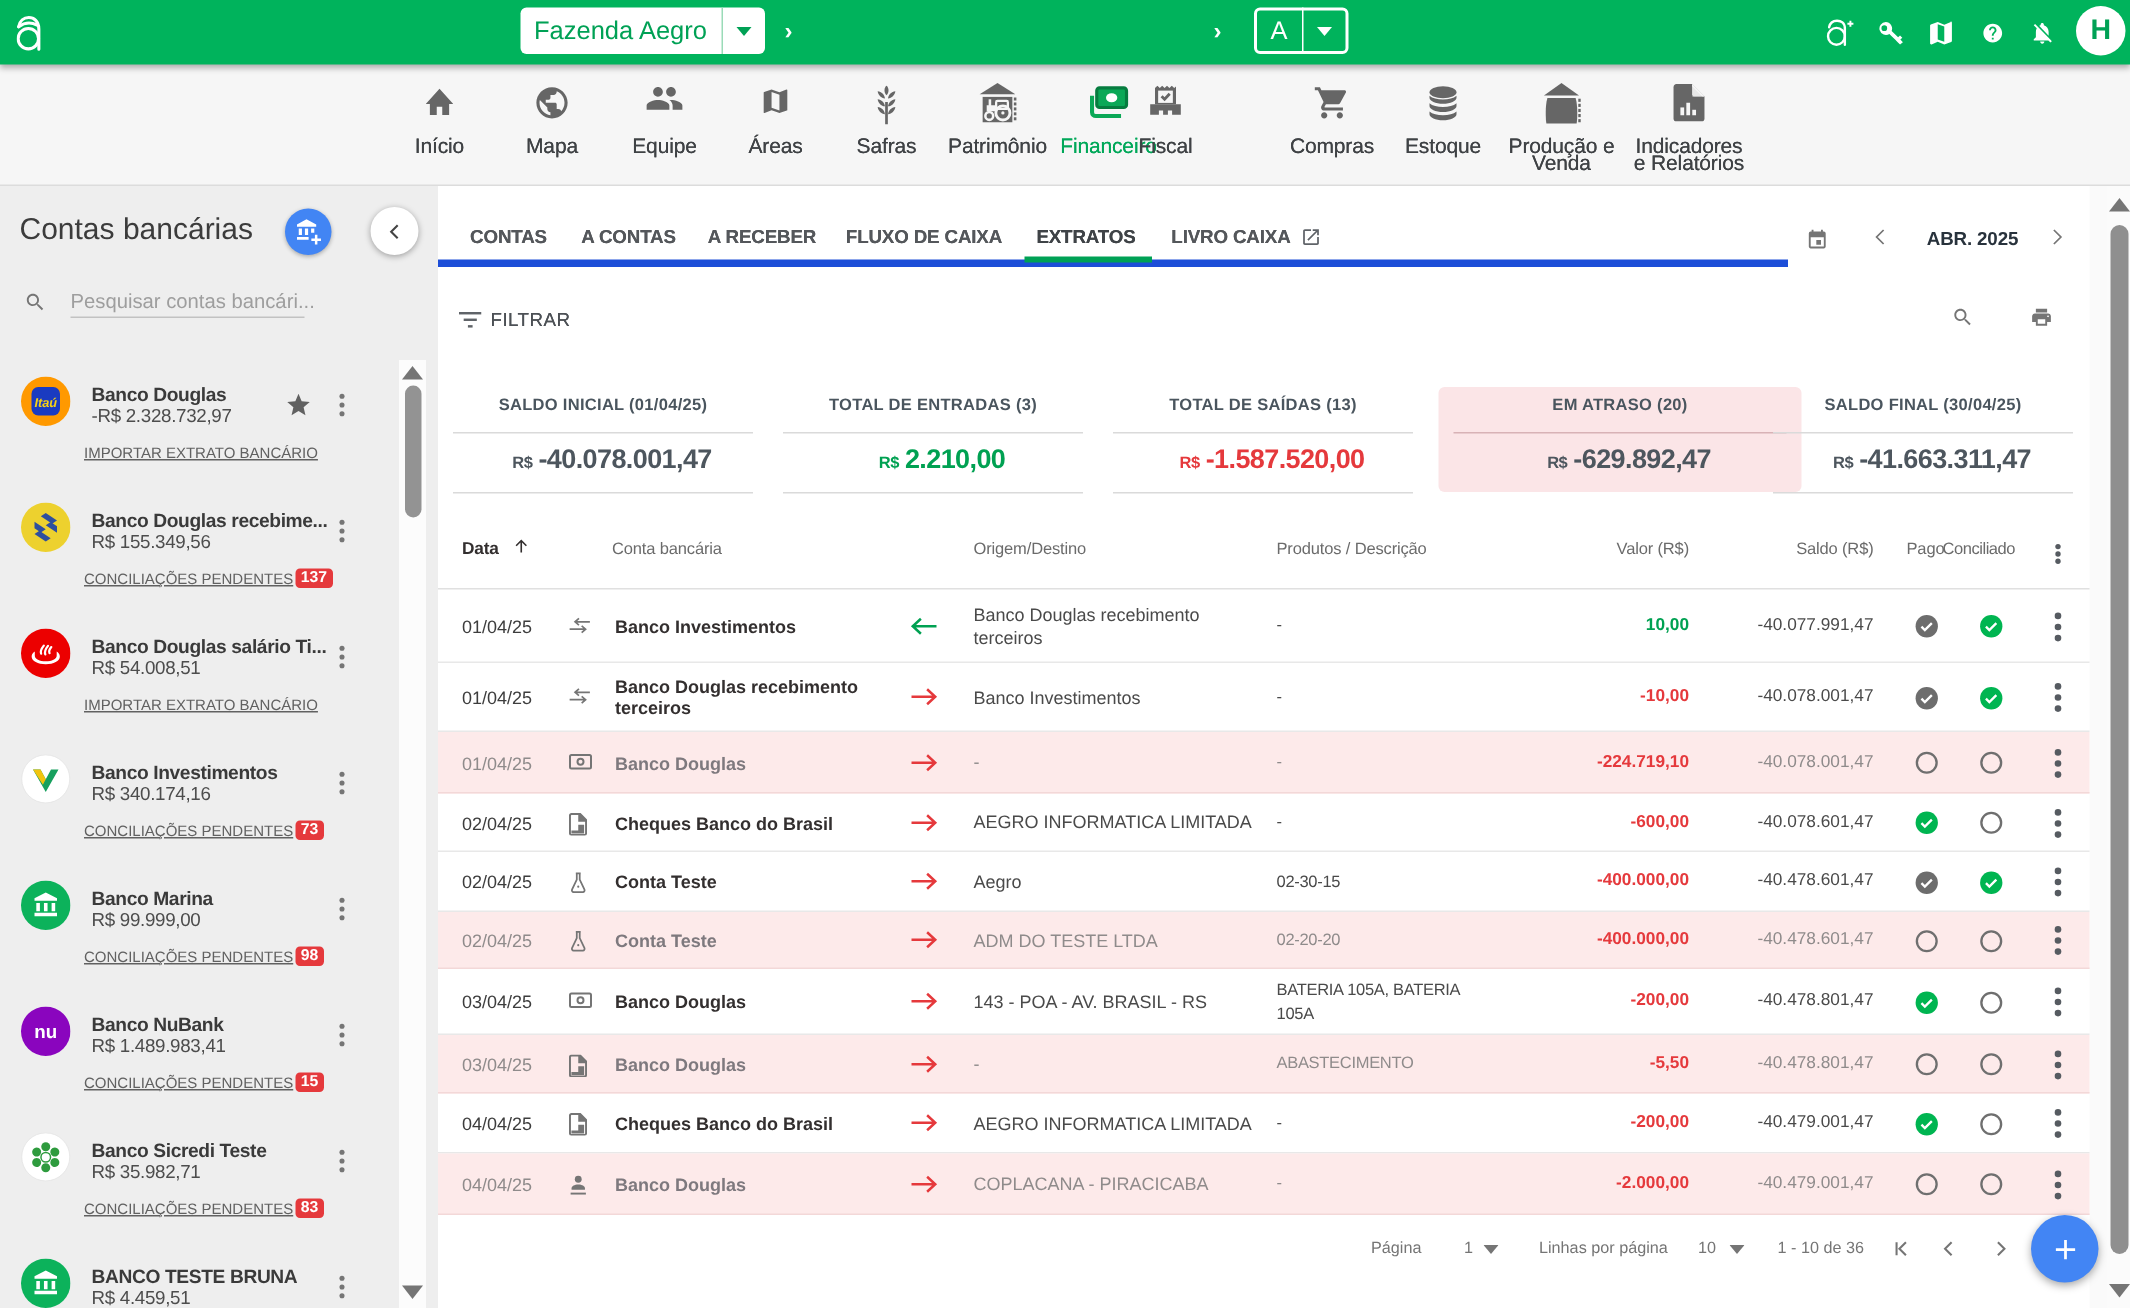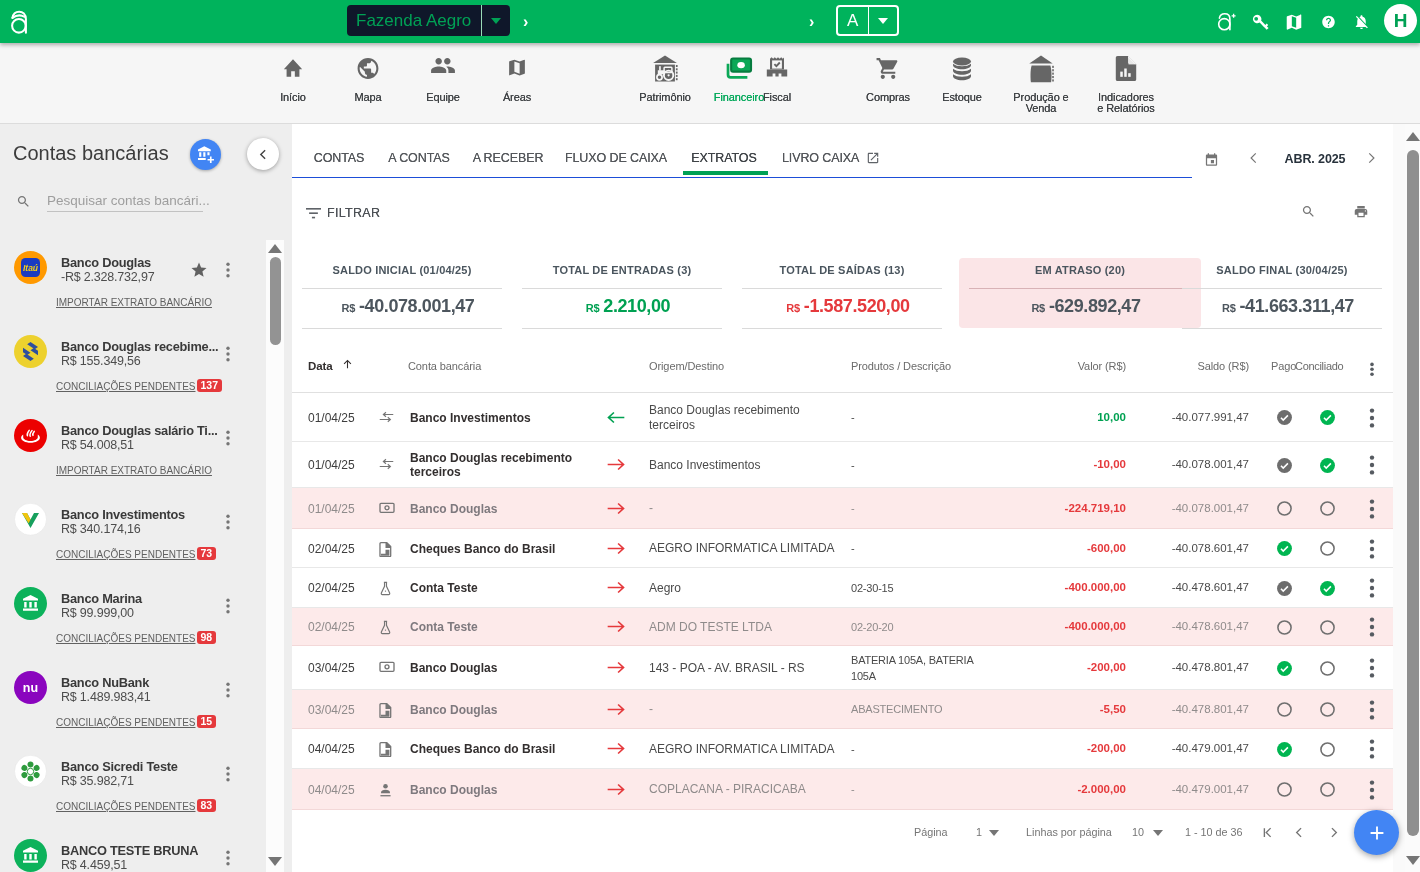--- a/index.html
+++ b/index.html
@@ -7,36 +7,36 @@
   html,body { width:1420px; height:872px; overflow:hidden; }
   body { font-family:"Liberation Sans", sans-serif; background:#fafafa; position:relative; }
 
   
   #topbar { position:absolute; left:0; top:0; width:1420px; height:43px; background:#00b35c; box-shadow:0 2px 4px rgba(0,0,0,.3); z-index:30; }
   .tb-sel { position:absolute; top:5px; height:31px; border-radius:4px; display:flex; align-items:center; }
   .tb-sel .txt { padding:0 10px 0 9px; font-size:17px; }
   .tb-sel .div { width:1px; height:31px; }
   .tb-sel .car { width:28px; display:flex; justify-content:center; align-items:center; }
   .caret { width:0; height:0; border-left:5px solid transparent; border-right:5px solid transparent; border-top:6px solid currentColor; }
-  #sel-farm { left:347px; background:#0f172a; color:#00a155; }
+  #sel-farm { left:347px; background:#ffffff; color:#00a155; }
   #sel-farm .div { background:#9adbb8; }
   #sel-harv { left:553px; border:2px solid #fff; color:#fff; }
   #sel-harv .div { background:#fff; }
   #sel-field { left:836px; border:2px solid #fff; color:#fff; }
   #sel-field .div { background:#fff; }
   .tb-chev { position:absolute; top:0; height:43px; display:flex; align-items:center; color:#fff; font-size:16px; font-weight:bold; }
   .tbicon { position:absolute; top:50%; transform:translateY(-50%); }
   #avatar { position:absolute; left:1384px; top:4px; width:33px; height:33px; background:#fff; border-radius:50%; color:#00a155; font-size:19px; font-weight:bold; display:flex; align-items:center; justify-content:center; }
 
   
   #nav { position:absolute; left:0; top:43px; width:1420px; height:81px; background:#f6f6f6; border-bottom:1px solid #dcdcdc; z-index:20; }
   .nav-item { position:absolute; top:0; height:80px; text-align:center; color:#3f4245; }
   .nav-item svg { display:block; margin:0 auto; }
   .nav-ic { position:absolute; top:14px; left:50%; transform:translateX(-50%); }
-  .nav-lb { position:absolute; top:48.5px; width:100%; font-size:11px; line-height:11.2px; letter-spacing:-0.1px; text-shadow:0 0 0.4px currentColor; }
+  .nav-lb { position:absolute; top:48.5px; width:100%; font-size:14px; line-height:11.2px; letter-spacing:-0.1px; text-shadow:0 0 0.4px currentColor; }
   .nav-item.act { color:#00a859; }
 
   
   #sidebar { position:absolute; left:0; top:124px; width:292px; height:748px; background:#eeeeee; overflow:hidden; }
   #sb-title { position:absolute; left:13px; top:17.5px; font-size:20px; color:#3c3c3c; }
   #sb-addbtn { position:absolute; left:190px; top:15px; width:31px; height:31px; border-radius:50%; background:#4285f4; display:flex; align-items:center; justify-content:center; box-shadow:0 1px 3px rgba(0,0,0,.3); }
   #sb-collapse { position:absolute; left:247px; top:14px; width:32px; height:32px; border-radius:50%; background:#fff; box-shadow:0 1px 4px rgba(0,0,0,.35); display:flex; align-items:center; justify-content:center; z-index:5; }
   #sb-search-ic { position:absolute; left:16px; top:70px; }
   #sb-search-tx { position:absolute; left:47px; top:69px; font-size:13.5px; color:#9e9e9e; }
   #sb-search-ln { position:absolute; left:47px; top:87px; width:156px; height:1px; background:#c2c2c2; }
@@ -50,21 +50,21 @@
   .acct .kb { position:absolute; left:221px; top:12px; }
   
   #sb-scroll { position:absolute; left:266px; top:116px; width:18px; height:632px; background:#fcfcfc; }
   #sb-thumb { position:absolute; left:3.5px; top:17px; width:11px; height:88px; background:#939393; border-radius:6px; }
   .tri-up { width:0; height:0; border-left:7px solid transparent; border-right:7px solid transparent; border-bottom:9px solid #757575; }
   .tri-dn { width:0; height:0; border-left:7px solid transparent; border-right:7px solid transparent; border-top:9px solid #757575; }
 
   
   #main { position:absolute; left:292px; top:124px; width:1101px; height:748px; background:#fff; }
   
-  #tabs { position:absolute; left:0; top:0; width:900px; height:54px; border-bottom:1px solid #1d4ed8; }
+  #tabs { position:absolute; left:0; top:0; width:900px; height:54px; border-bottom:5px solid #1d4ed8;font-weight:bold; }
   .tab { position:absolute; top:22px; height:24px; display:flex; align-items:center; justify-content:center; font-size:12.5px; color:#54575b; letter-spacing:-0.1px; text-shadow:0 0 0.3px currentColor; }
   .tab.act { color:#3f4347; }
   #tab-underline { position:absolute; left:391px; top:47px; width:85px; height:3.5px; background:#00a155; }
   #dt-cal { position:absolute; left:912px; top:28px; }
   #dt-prev { position:absolute; left:955px; top:27px; }
   #dt-label { position:absolute; left:990px; top:28px; width:66px; white-space:nowrap; text-align:center; font-size:12.5px; font-weight:bold; color:#28323c; letter-spacing:-0.1px; }
   #dt-next { position:absolute; left:1072px; top:27px; }
   
   #filter { position:absolute; left:14px; top:82px; display:flex; align-items:center; color:#4d5156; font-size:12.5px; letter-spacing:0.3px; text-shadow:0 0 0.3px currentColor; }
   #filter svg { margin-right:6px; }
@@ -180,20 +180,30 @@
       <svg class="nav-ic" width="21" height="21" viewBox="0 0 24 24" fill="#666">
         <path d="M20.5 3l-.16.03L15 5.1 9 3 3.36 4.9c-.21.07-.36.25-.36.48V20.5c0 .28.22.5.5.5l.16-.03L9 18.9l6 2.1 5.64-1.9c.21-.07.36-.25.36-.48V3.5c0-.28-.22-.5-.5-.5zM15 19l-6-2.11V5l6 2.11V19z"></path>
       </svg>
       <div class="nav-lb">Áreas</div>
     </div>
     <div class="nav-item" style="left:406px;width:74px">
       <svg class="nav-ic" width="26" height="17" viewBox="0 4.5 24 15" fill="#666">
         <path d="M16 11c1.66 0 2.99-1.34 2.99-3S17.66 5 16 5c-1.66 0-3 1.34-3 3s1.34 3 3 3zm-8 0c1.66 0 2.99-1.34 2.99-3S9.66 5 8 5C6.34 5 5 6.34 5 8s1.34 3 3 3zm0 2c-2.33 0-7 1.17-7 3.5V19h14v-2.5c0-2.33-4.67-3.5-7-3.5zm8 0c-.29 0-.62.02-.97.05 1.16.84 1.97 1.97 1.97 3.45V19h6v-2.5c0-2.33-4.67-3.5-7-3.5z"></path>
       </svg>
       <div class="nav-lb">Equipe</div>
+    </div>
+    <div class="nav-item" style="left:554px;width:74px">
+      <svg class="nav-ic" width="17" height="26" viewBox="0 0 17 26" fill="#666" style="margin-top:0px">
+        <path d="M8.5 0 C10.3 1.9 10.3 4.6 8.5 6.5 C6.7 4.6 6.7 1.9 8.5 0 Z"></path>
+        <path d="M2.6 3.9 C5.2 4.2 7.1 6.1 7.5 8.7 C4.9 8.4 3 6.5 2.6 3.9 Z M14.4 3.9 C14 6.5 12.1 8.4 9.5 8.7 C9.9 6.1 11.8 4.2 14.4 3.9 Z"></path>
+        <path d="M2.6 9.1 C5.2 9.4 7.1 11.3 7.5 13.9 C4.9 13.6 3 11.7 2.6 9.1 Z M14.4 9.1 C14 11.7 12.1 13.6 9.5 13.9 C9.9 11.3 11.8 9.4 14.4 9.1 Z"></path>
+        <path d="M2.6 14.3 C5.2 14.6 7.1 16.5 7.5 19.1 C4.9 18.8 3 16.9 2.6 14.3 Z M14.4 14.3 C14 16.9 12.1 18.8 9.5 19.1 C9.9 16.5 11.8 14.6 14.4 14.3 Z"></path>
+        <rect x="7.6" y="11" width="1.8" height="15"></rect>
+      </svg>
+      <div class="nav-lb">Safras</div>
     </div>
     <div class="nav-item" style="left:623px;width:84px">
       <svg class="nav-ic" width="27" height="27" viewBox="0 0 27 27" fill="#666" style="margin-top:-2px">
         <path d="M13.5 0.4 L1.6 7.9 H25.4 Z"></path>
         <rect x="3.6" y="9.6" width="19.8" height="16.9"></rect>
         <g fill="#666">
           <rect x="24.4" y="10" width="1.7" height="2"></rect>
           <rect x="24.4" y="13.3" width="1.7" height="2"></rect>
           <rect x="24.4" y="16.6" width="1.7" height="2"></rect>
           <rect x="24.4" y="19.9" width="1.7" height="2"></rect>

